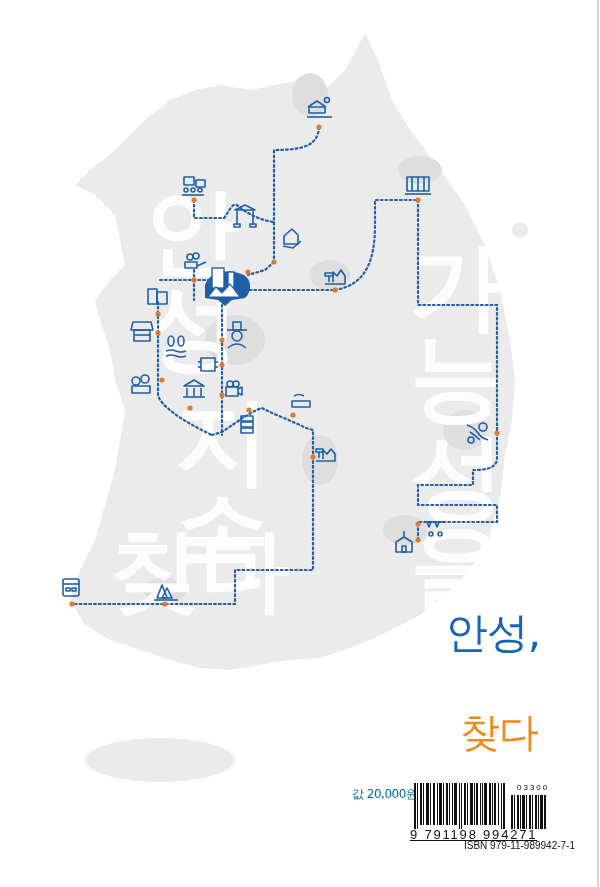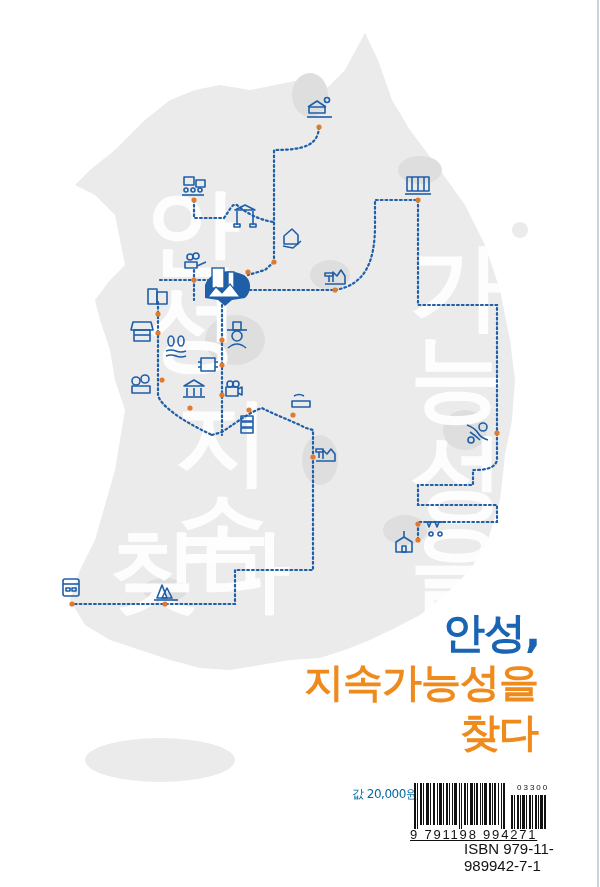--- a/index.html
+++ b/index.html
@@ -2,29 +2,29 @@
 <html><head>
 <meta charset="utf-8">
 <style>
   html, body { margin:0; padding:0; }
   body { width:600px; height:887px; background:#ffffff; position:relative; overflow:hidden;
          font-family:"DejaVu Sans", sans-serif; }
   .cover { position:absolute; left:0; top:0; width:600px; height:887px; background:#fff; }
   .edge { position:absolute; left:597px; top:0; width:2px; height:887px; background:#c9d3dc; }
   .map { position:absolute; left:0; top:0; width:600px; height:887px; }
   .bigtext { position:absolute; color:#ffffff; font-weight:bold; font-family:"DejaVu Sans", sans-serif; }
-  .title { position:absolute; right:60px; text-align:right; font-weight:bold; line-height:1; font-family:"DejaVu Sans", sans-serif; }
+  .title { position:absolute; right:60px; text-align:right; font-weight:normal; line-height:1; font-family:"DejaVu Sans", sans-serif; }
   .t1 { top:612px; font-size:42px; color:#1a64b4; letter-spacing:-1px; }
   .t2 { top:662px; font-size:40px; color:#ef8a1c; letter-spacing:-1px; right:62px; }
   .t3 { top:712px; font-size:40px; color:#ef8a1c; letter-spacing:-1px; right:62px; }
   .price { position:absolute; left:352px; top:786px; font-size:12px; color:#0369a1; letter-spacing:-0.5px; }
   .barcode { position:absolute; left:414px; top:783px; width:134px; height:70px; }
   .bc-num { position:absolute; left:410px; top:827px; font-size:13px; color:#111; letter-spacing:1.8px; font-family:"Liberation Sans", sans-serif;text-decoration:underline; }
   .bc-add { position:absolute; left:505px; top:783px; font-size:8px; color:#111; letter-spacing:2px; font-family:"Liberation Sans", sans-serif;padding-left:12px; }
-  .isbn { position:absolute; left:426px; top:840px; font-size:15px; color:#111; font-family:"Liberation Sans", sans-serif;padding-left:38px; }
+  .isbn { position:absolute; left:426px; top:840px; font-size:10px; color:#111; font-family:"Liberation Sans", sans-serif;padding-left:38px; }
 </style>
 </head>
 <body>
 
 <div class="cover">
 
   <svg class="map" viewBox="0 0 600 887">
     <g fill="#ebebeb">
       <path d="M365,33 L378,60 L392,100 L410,130 L440,170 L465,205 L485,245 L500,290 L510,340 L515,380 L512,420 L505,455 L500,500 L488,540 L470,570 L445,595 L420,615 L395,628 L370,640 L345,650 L320,658 L290,660 L260,665 L230,670 L200,668 L170,660 L140,650 L110,640 L85,625 L70,600 L80,570 L95,540 L105,505 L115,470 L120,440 L125,410 L115,380 L110,350 L100,320 L95,300 L110,280 L125,265 L120,240 L115,215 L95,195 L75,185 L90,170 L115,150 L145,120 L170,100 L195,90 L220,85 L250,90 L275,85 L300,80 L325,90 L345,70 Z"></path>
       <ellipse cx="180" cy="850" rx="75" ry="22" transform="translate(-20,-90)"></ellipse>
@@ -251,21 +251,20 @@
 
     <g>
       <path d="M205,285 C210,270 230,268 244,275 C252,280 252,292 245,298 L232,300 L225,306 L218,300 L205,298 Z" fill="#1f5fa8"></path>
       <rect x="212" y="268" width="12" height="20" fill="#fff" stroke="#1f5fa8" stroke-width="1.4"></rect>
       <rect x="228" y="272" width="6" height="16" fill="#fff" stroke="#1f5fa8" stroke-width="1.4"></rect>
       <path d="M208,297 L216,287 L222,293 L230,284 L240,297 Z" fill="#fff" stroke="#1f5fa8" stroke-width="1.2"></path>
     </g>
   </svg>
 
   <div class="title t1">안성,</div>
-  <div class="title t2">지속가능성을</div>
   <div class="title t3">찾다</div>
 
   <div class="price">값 20,000원</div>
 
   <svg class="barcode" viewBox="0 0 134 70">
     <g fill="#111">
       <rect x="0" y="0" width="2" height="46"></rect>
         <rect x="3" y="0" width="1" height="46"></rect>
       <rect x="6" y="0" width="2" height="42"></rect>
         <rect x="9" y="0" width="1" height="42"></rect>

